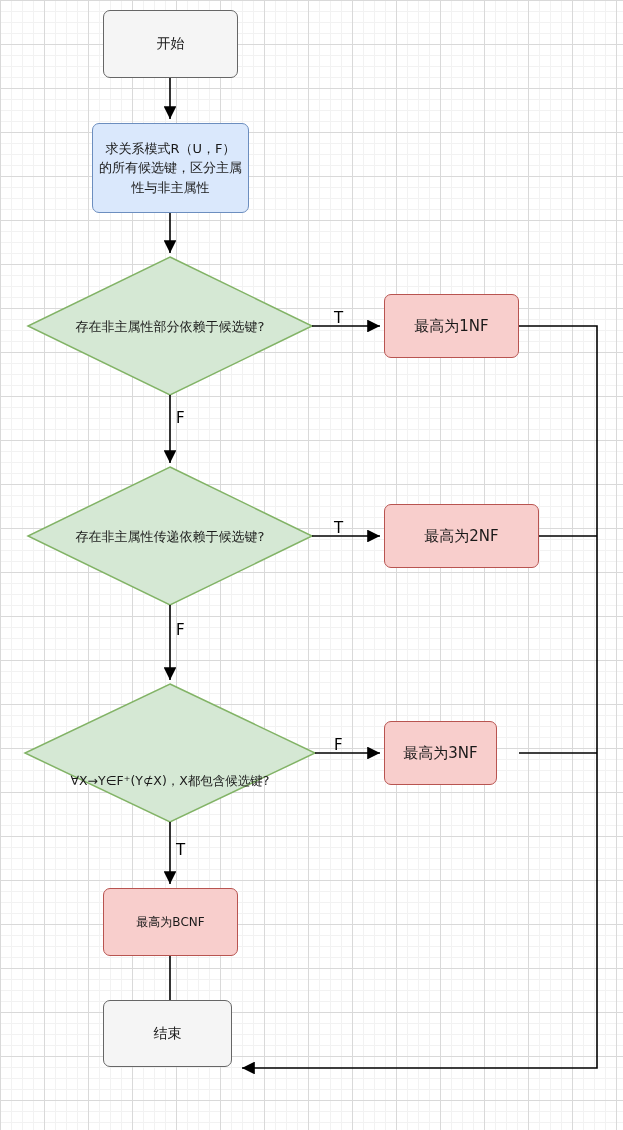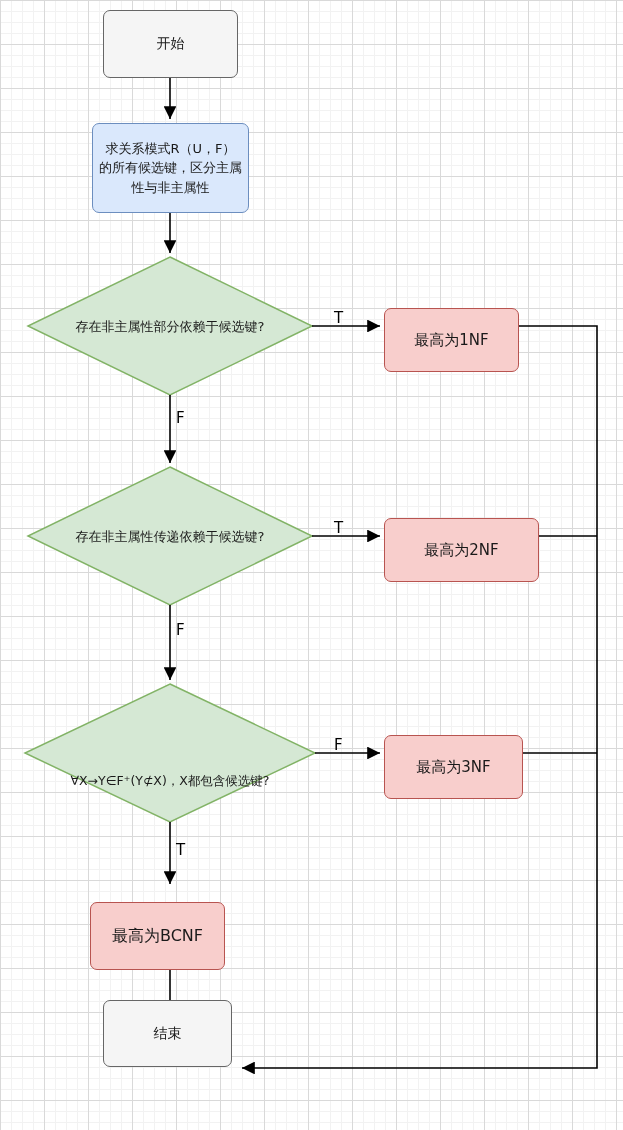--- a/index.html
+++ b/index.html
@@ -17,21 +17,21 @@
     overflow:hidden;
   }
   #edges{position:absolute;left:0;top:0;width:623px;height:1130px;}
   .node{
     position:absolute;box-sizing:border-box;
     display:flex;align-items:center;justify-content:center;
     text-align:center;color:#1a1a1a;border-radius:7px;
   }
   .terminal{background:#f5f5f5;border:1.5px solid #666666;font-size:14px;}
   .process{background:#dae8fc;border:1.5px solid #6c8ebf;font-size:13px;line-height:1.5;padding:20px 6px;}
-  .result{background:#f8cecc;border:1.5px solid #b85450;font-size:15px;margin-top:14px;}
+  .result{background:#f8cecc;border:1.5px solid #b85450;font-size:15px;}
   .diamond-label{
     position:absolute;width:290px;left:25px;
     text-align:center;font-size:12.5px;color:#1a1a1a;
     white-space:nowrap;pointer-events:none;
   }
   .edge-label{
     position:absolute;font-size:15px;color:#000000;line-height:1;
   }
 </style>
 </head>
@@ -74,25 +74,25 @@
   </div>
 
   <div class="node result" style="left:384px;top:294px;width:135px;height:64px;">
     <span>最高为1NF</span>
   </div>
 
   <div class="node result" style="left:384px;top:504px;width:155px;height:64px;">
     <span>最高为2NF</span>
   </div>
 
-  <div class="node result" style="left:384px;top:721px;width:139px;height:64px;">
+  <div class="node result" style="left:384px;top:721px;width:113px;height:64px;">
     <span>最高为3NF</span>
   </div>
 
-  <div class="node result" style="left:90px;top:888px;width:135px;height:68px;font-size:16px;">
+  <div class="node result" style="left:103px;top:888px;width:135px;height:68px;font-size:12px;">
     <span>最高为BCNF</span>
   </div>
 
   <div class="node terminal" style="left:103px;top:1000px;width:129px;height:67px;">
     <span>结束</span>
   </div>
 
   <div class="diamond-label" style="top:318px;font-size:13px;">存在非主属性部分依赖于候选键?</div>
   <div class="diamond-label" style="top:528px;font-size:13px;">存在非主属性传递依赖于候选键?</div>
   <div class="diamond-label" style="top:745px;margin-top:28px;">∀X→Y∈F⁺(Y⊄X)，X都包含候选键?</div>

